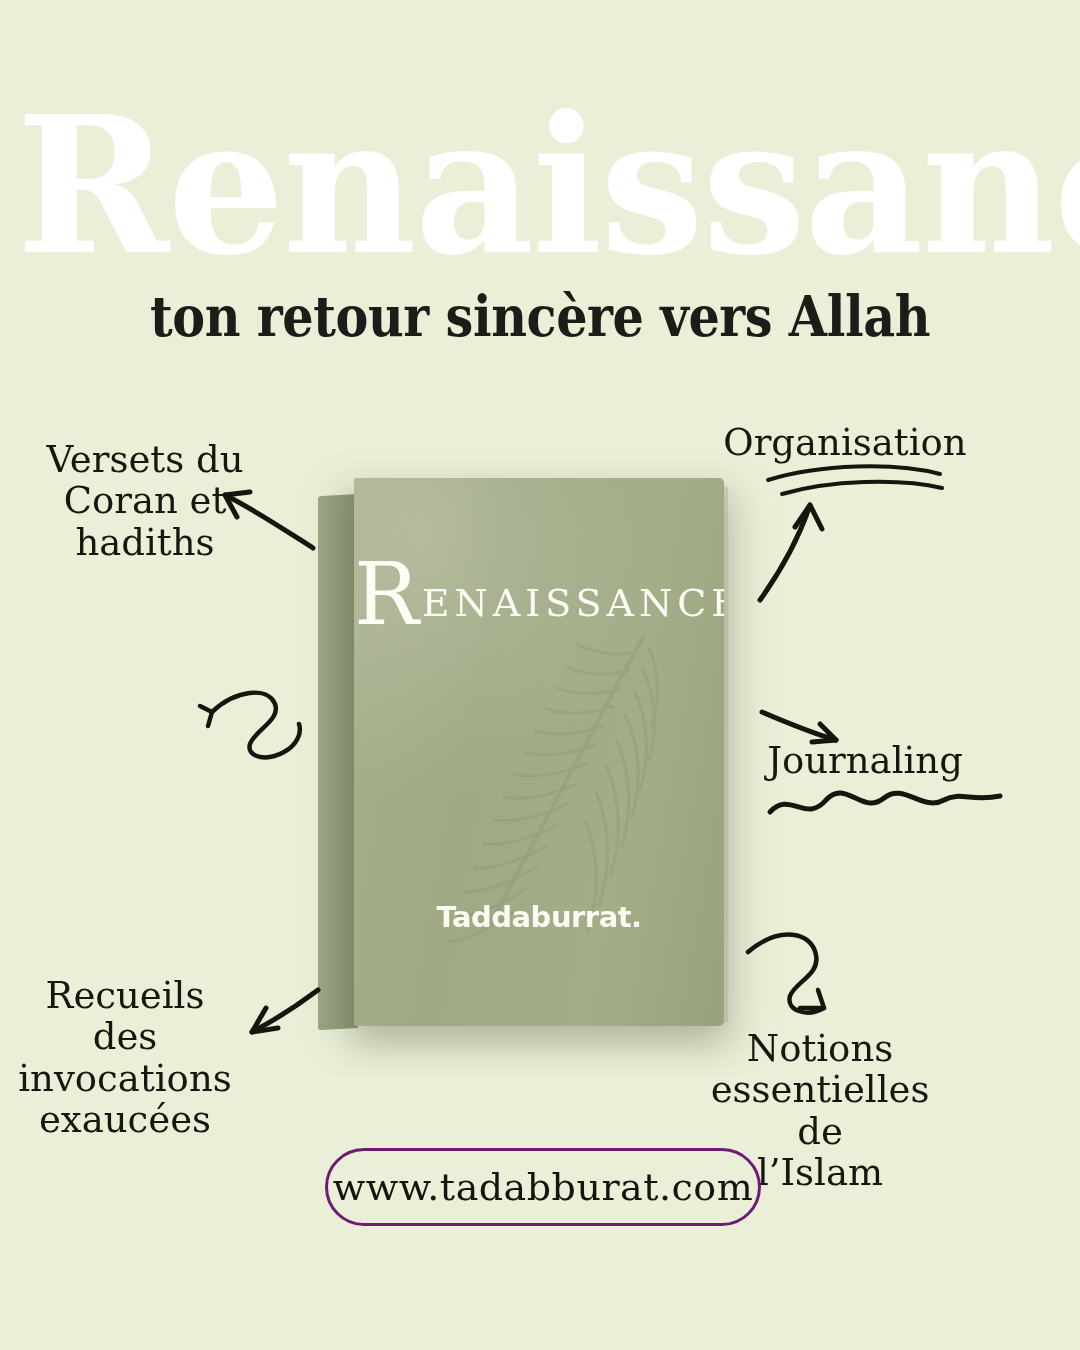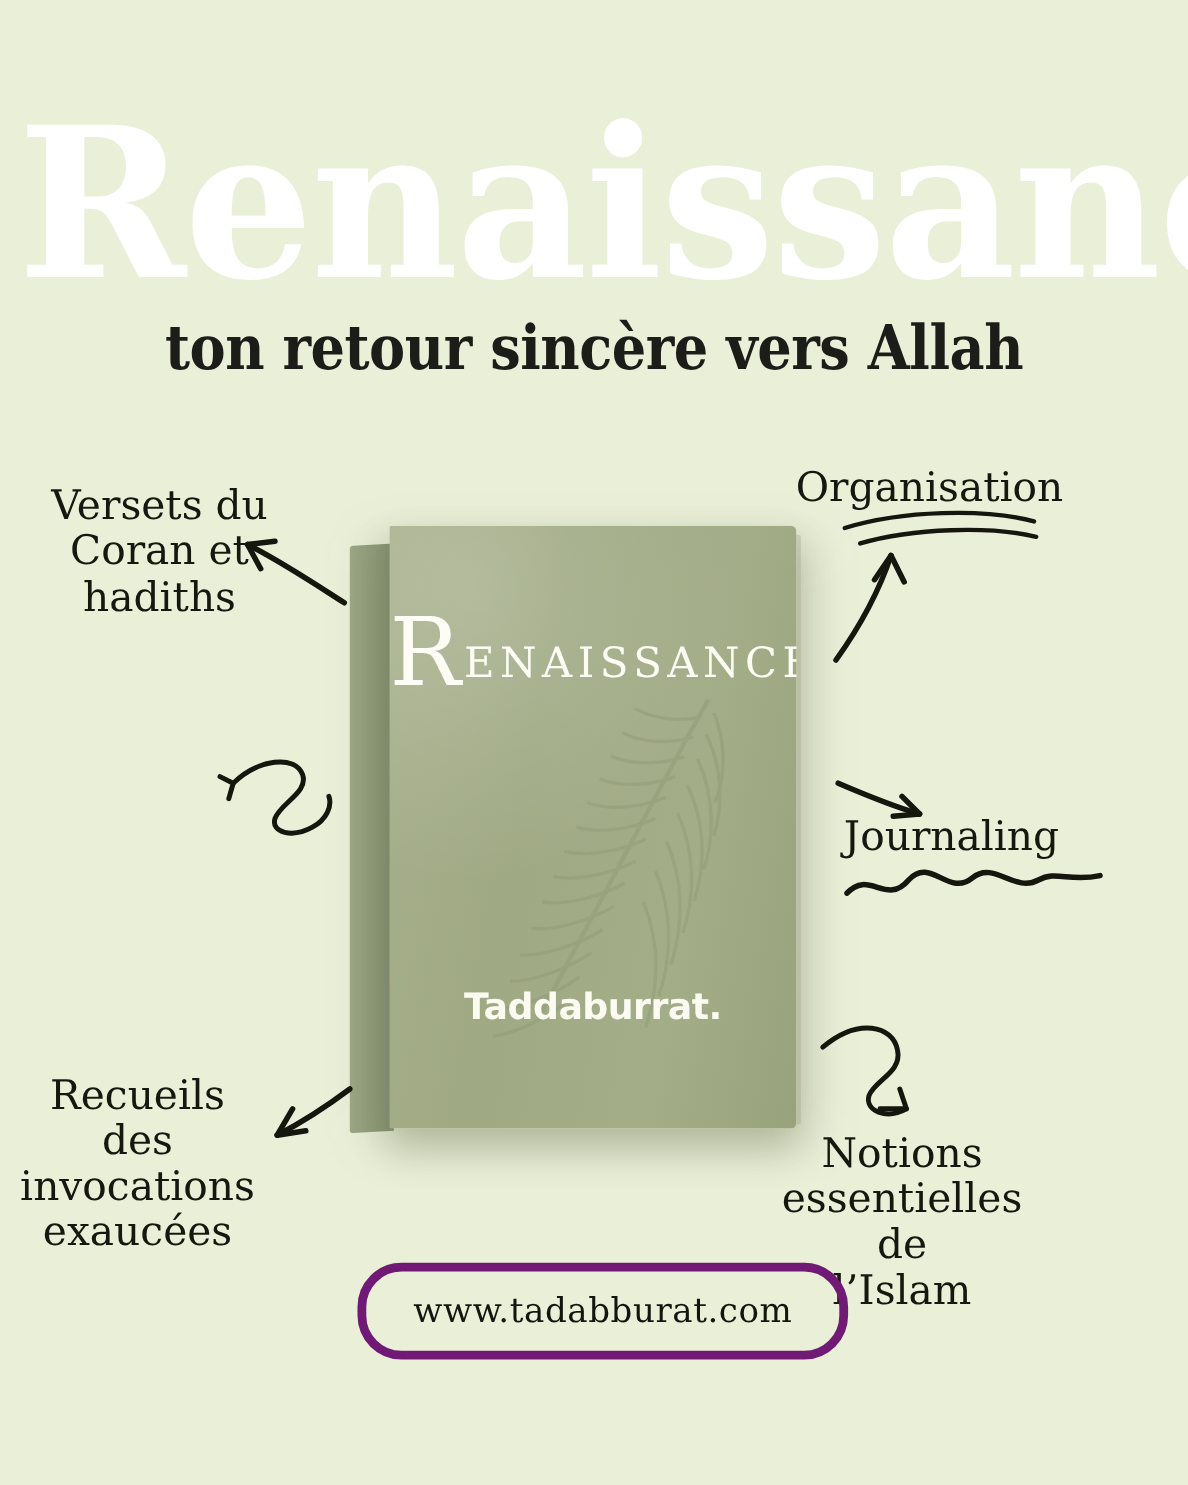--- a/index.html
+++ b/index.html
@@ -124,21 +124,21 @@
   }
   .cover-brand {
     position: absolute;
     bottom: 92px;
     left: 0;
     width: 370px;
     text-align: center;
     color: #fbfbf2;
     font-family: "DejaVu Sans", sans-serif;
     font-weight: 700;
-    font-size: 33px;
+    font-size: 29px;
     letter-spacing: -0.5px;
   }
   .book-pages {
     position: absolute;
     left: 398px;
     top: 16px;
     width: 12px;
     height: 536px;
     background: linear-gradient(90deg, #d9dcc4, #c9cdb2);
     transform: skewY(3deg);
@@ -161,27 +161,27 @@
   .a-journaling { left: 760px; top: 740px; width: 210px; text-align: center; }
   .a-notions { left: 690px; top: 1028px; width: 260px; text-align: center; }
 
   
   .url-pill {
     position: absolute;
     left: 325px;
     top: 1148px;
     width: 430px;
     height: 72px;
-    border: 8px solid #701a75;
+    border: 3px solid #701a75;
     border-radius: 40px;
     display: flex;
     align-items: center;
     justify-content: center;
     font-family: "DejaVu Serif", serif;
-    font-size: 31px;
+    font-size: 38px;
     color: #14150e;
     letter-spacing: 0.5px;
     background: transparent;
   }
 
   svg.deco { position: absolute; overflow: visible; }
 </style>
 </head>
 <body>
 

